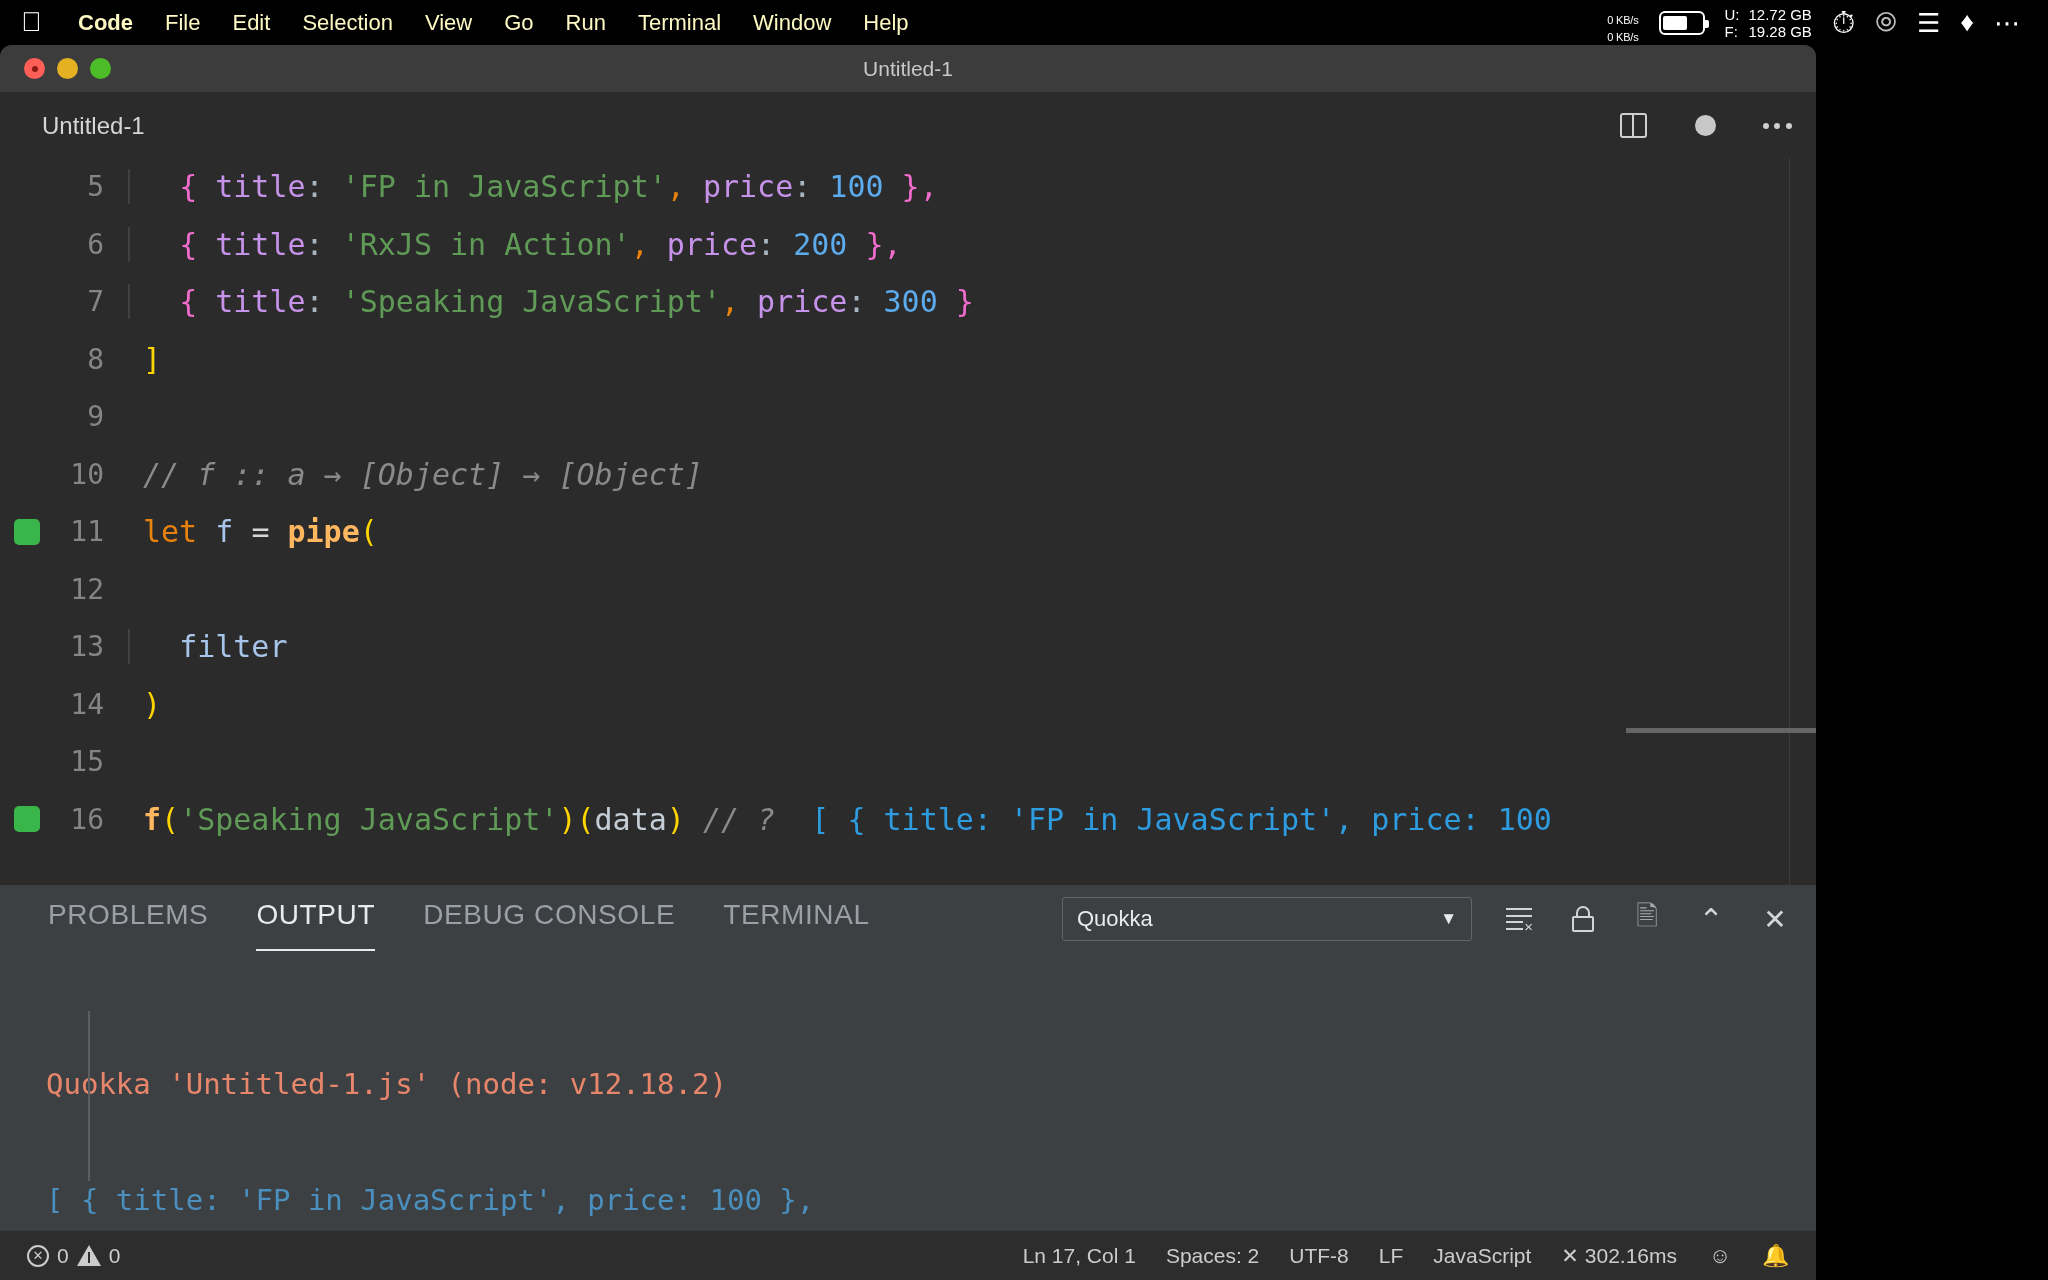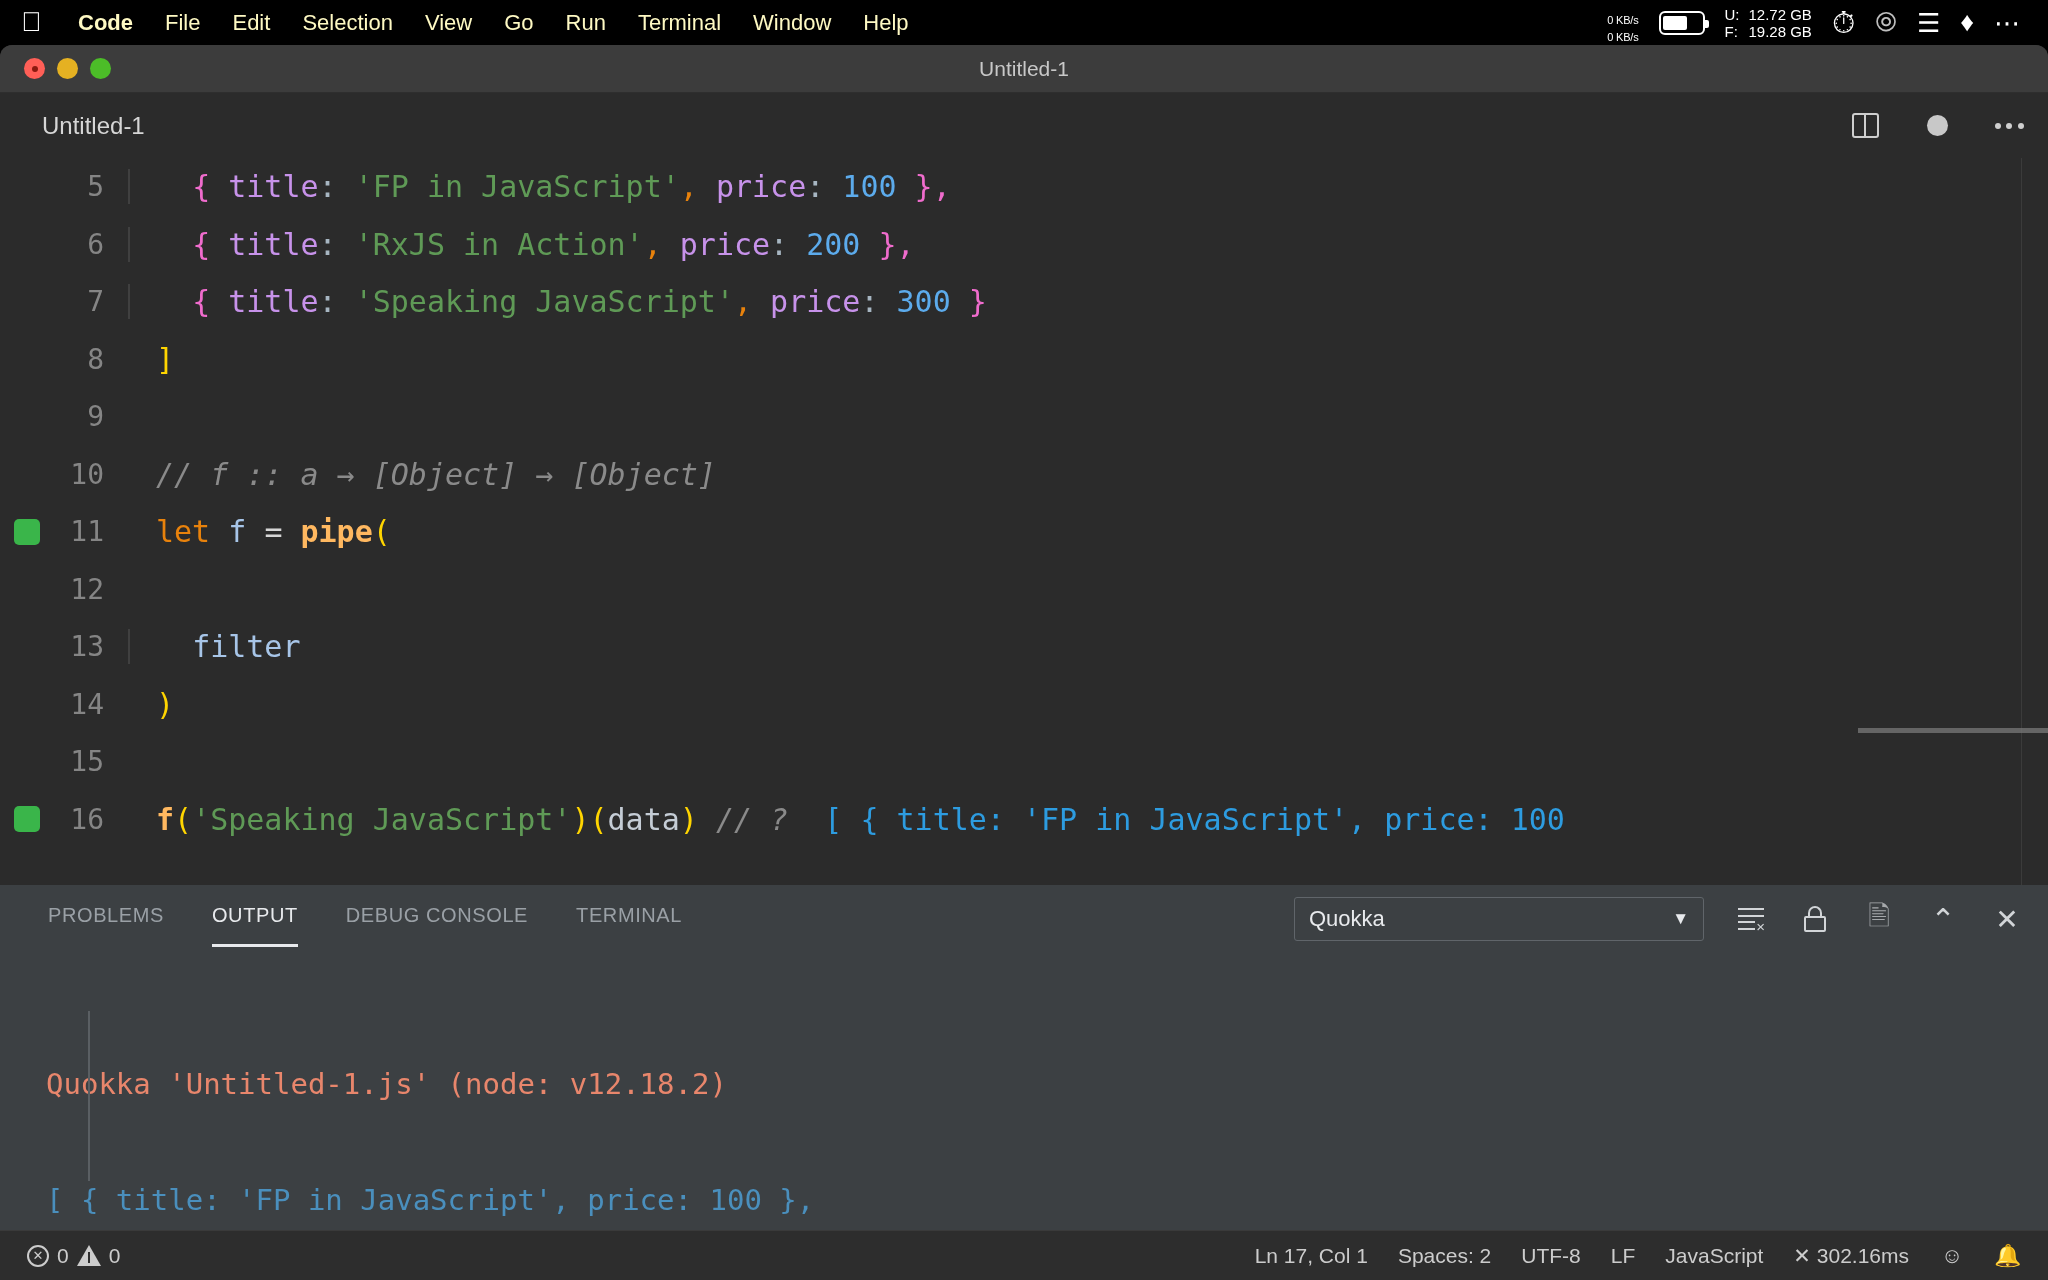--- a/index.html
+++ b/index.html
@@ -39,21 +39,21 @@
     content:""; position:absolute; right:-6px; top:7px;
     width:4px; height:8px; background:#fff; border-radius:0 2px 2px 0;
   }
   .batt .fill { width:24px; height:14px; background:#fff; margin-left:2.5px; border-radius:2px; }
   .mem-stat { font-size:15px; line-height:17px; display:flex; gap:9px; }
   .mem-stat .lbls { text-align:left; }
   .mem-stat .vals { text-align:right; }
 
   
   #window {
-    position:absolute; top:45px; left:0; width:2048px; height:1235px;
+    position:absolute; top:45px; left:0; width:1816px; height:1235px;
     background:#2b2b2b; border-radius:12px 12px 0 0; overflow:hidden;
   }
   #titlebar {
     height:48px; background:#3c3c3c; display:flex; align-items:center;
     position:relative; border-bottom:1px solid #2e2e2e;
   }
   .lights { display:flex; gap:12px; padding-left:24px; }
   .light { width:21px; height:21px; border-radius:50%; position:relative; }
   .light.red { background:#ff5f57; }
   .light.red::after {
@@ -97,21 +97,21 @@
     font-size:30px; white-space:pre;
   }
   .gutter-mark {
     position:absolute; left:14px; width:26px; height:26px;
     border-radius:5px; background:#3ab54a;
   }
   .lineno {
     width:128px; text-align:right; padding-right:24px;
     color:#858585; font-size:28px; flex:0 0 128px;
   }
-  .codetext { padding-left:28px; position:relative; }
+  .codetext { padding-left:15px; position:relative; }
   .indent-guide {
     position:absolute; left:0; top:0; bottom:0; width:1.5px; background:#404040;
   }
 
   
   .c-brace   { color:#f06ccd; }
   .c-key     { color:#c792ea; }
   .c-colon   { color:#a7b6c2; }
   .c-str     { color:#5f9a56; }
   .c-comma   { color:#e8820c; }
@@ -137,21 +137,21 @@
 
   
   #panel {
     position:absolute; top:840px; left:0; right:0; height:345px;
     background:#3c4043;
   }
   #panel-header {
     height:68px; display:flex; align-items:center; position:relative;
   }
   .ptab {
-    font-size:20px; letter-spacing:.6px; color:#9aa0a6; margin-right:48px;
+    font-size:28px; letter-spacing:.6px; color:#9aa0a6; margin-right:48px;
     position:relative; padding-bottom:8px;
   }
   .ptab:first-of-type { margin-left:48px; }
   .ptab.active { color:#e8eaed; }
   .ptab.active::after {
     content:""; position:absolute; left:0; right:0; bottom:-12px;
     height:2.5px; background:#e8eaed;
   }
   #panel-actions {
     position:absolute; right:24px; display:flex; align-items:center; gap:30px;

